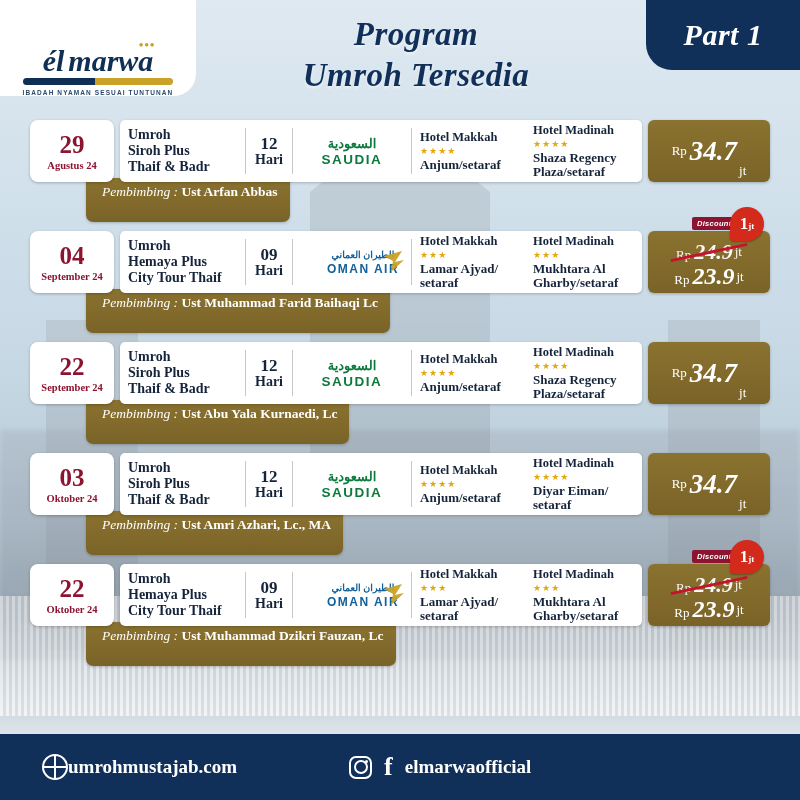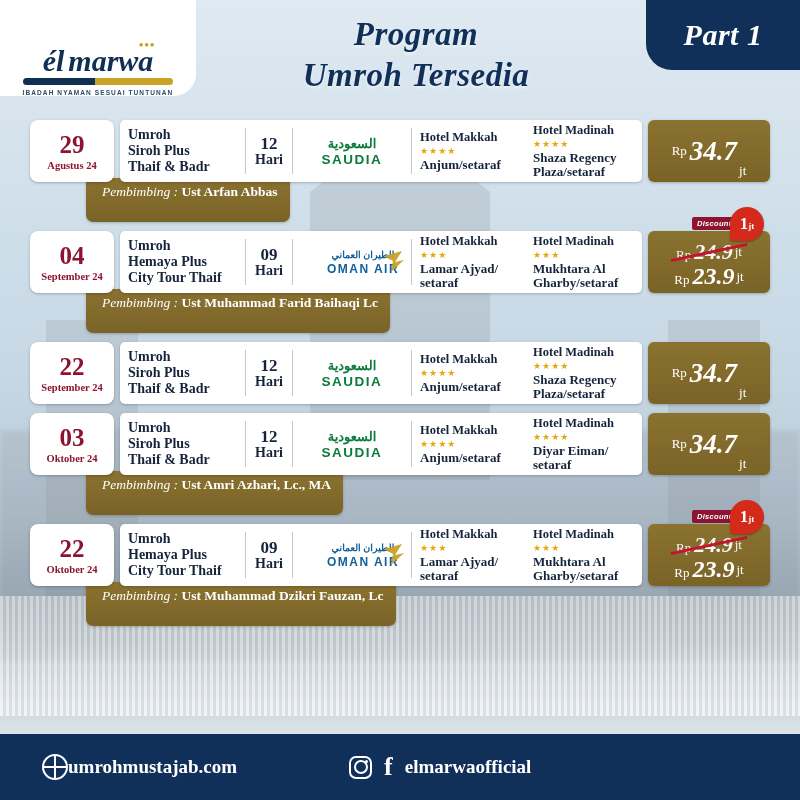--- a/index.html
+++ b/index.html
@@ -394,20 +394,23 @@
           <div class="nm">Shaza Regency</div>
           <div class="nm">Plaza/setaraf</div>
         </div>
       </div>
       <div class="price">
         <span class="rp">Rp</span>
         <span class="val">34.7</span>
         <span class="jt">jt</span>
       </div>
     </div>
+    <div class="guide">
+      <span class="lbl">Pembimbing : </span><span>Ust Abu Yala Kurnaedi, Lc</span>
+    </div>
   </div>
 
   <div class="pkg">
     <div class="maincard">
       <div class="datebox">
         <div class="d">03</div>
         <div class="m">Oktober 24</div>
       </div>
       <div class="white">
         <div class="cell c-name">

